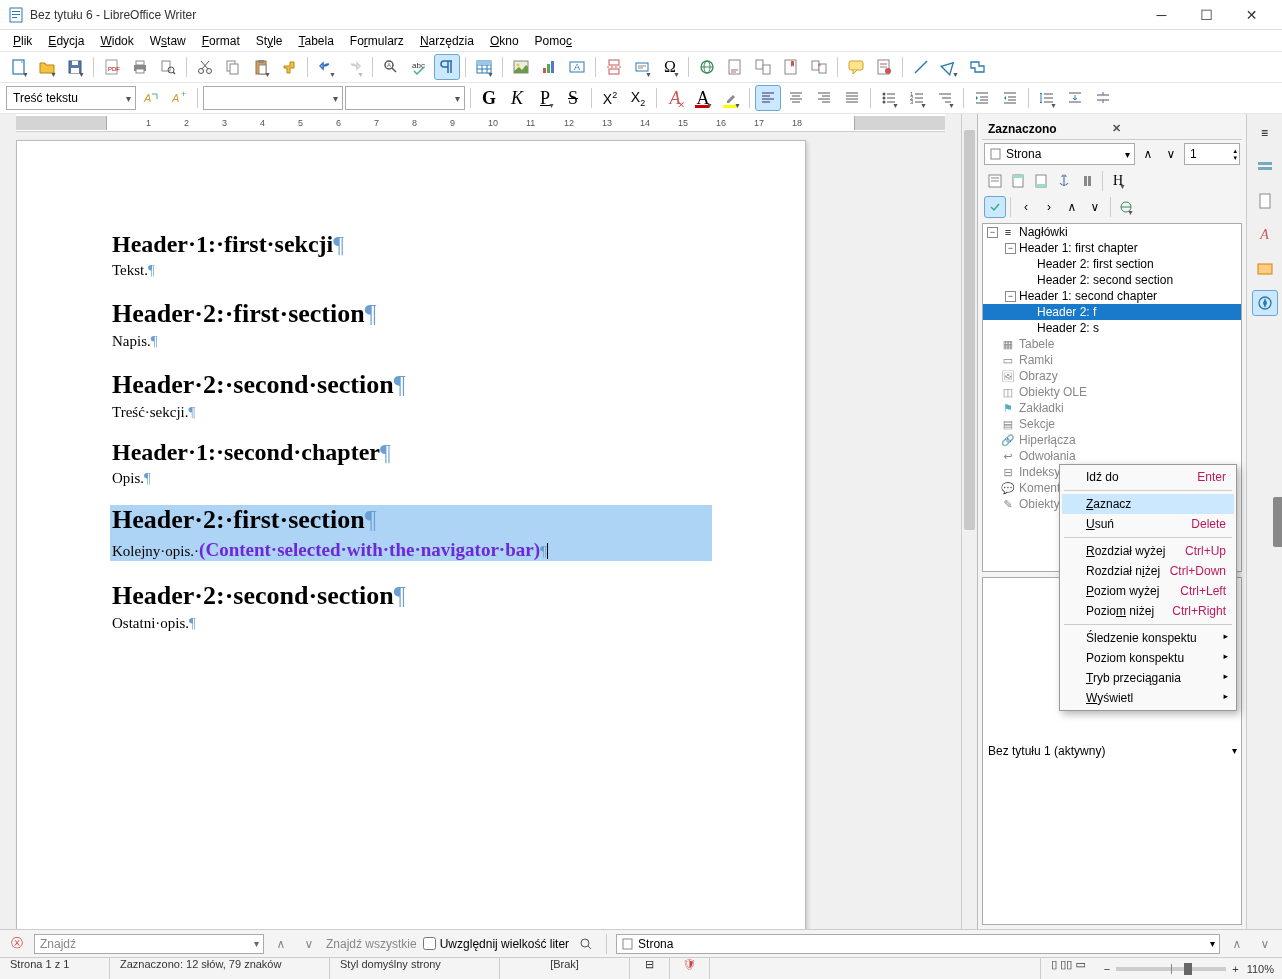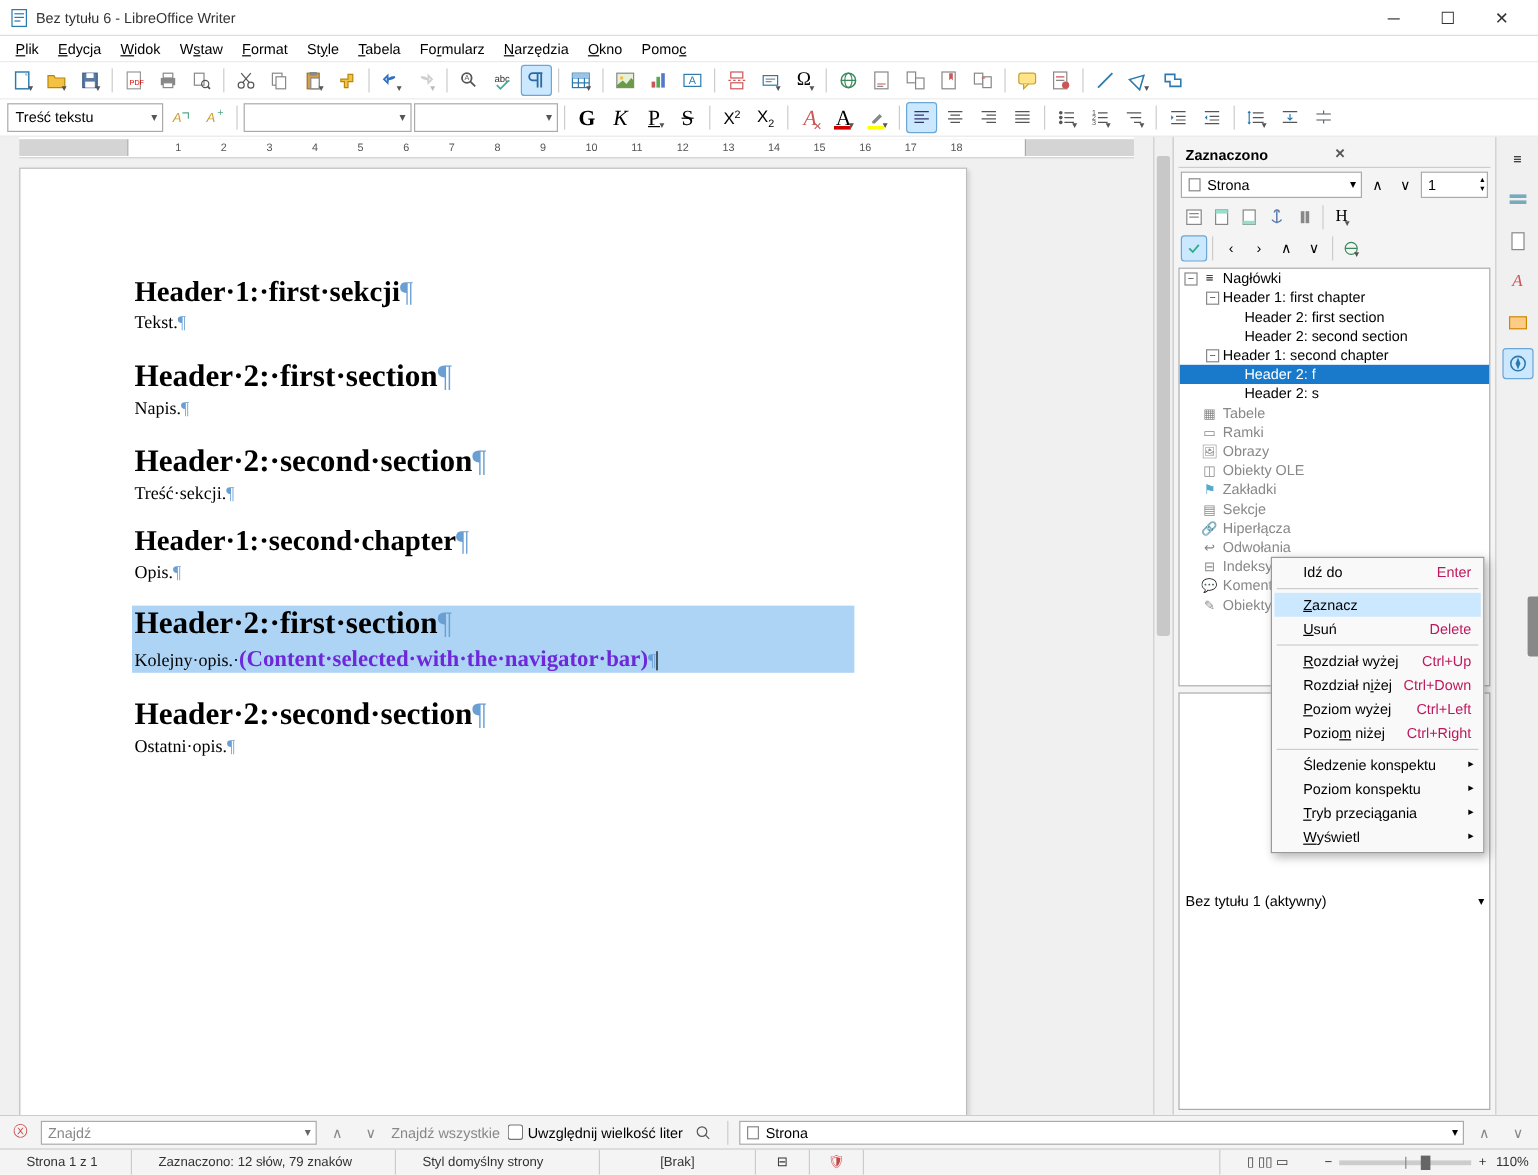--- a/index.html
+++ b/index.html
@@ -62,21 +62,21 @@
 .ctx-item.hl { background: #cce8ff; }
 .ctx-item .lbl { flex: 1; }
 .ctx-item .sc { color: #be185d; }
 .ctx-item .arr { position: absolute; right: 6px; font-size: 9px; }
 .ctx-sep { height: 1px; background: #ccc; margin: 3px 2px; }
 .findbar { height: 28px; border-top: 1px solid #ccc; background: #f4f4f4; display: flex; align-items: center; padding: 0 6px; gap: 6px; font-size: 12px; }
 .find-input { flex: 0 0 230px; height: 20px; border: 1px solid #aaa; background: #fff; padding: 0 5px; color: #888; display:flex; align-items:center; position:relative;}
 .find-input::after { content:"▾"; position:absolute; right:4px; font-size:10px; color:#666; }
 .find-btn { width: 22px; height: 22px; display: flex; align-items: center; justify-content: center; color: #888; }
 .statusbar { height: 22px; border-top: 1px solid #ccc; background: #f4f4f4; display: flex; align-items: center; font-size: 11px; color: #333; }
-.status-cell { padding: 0 22px; border-right: 1px solid #ccc; height: 100%; display: flex; align-items: center; }
+.status-cell { padding: 0 10px; border-right: 1px solid #ccc; height: 100%; display: flex; align-items: flex-start; }
 .zoom-slider { width: 110px; height: 4px; background: #ccc; position: relative; margin: 0 6px; }
 .zoom-slider::before { content:""; position:absolute; left:50%; top:-3px; width:1px; height:10px; background:#888;}
 .zoom-thumb { position: absolute; width: 8px; height: 12px; background: #666; top: -4px; left: 62%; }
 svg { display: block; }
 .vscroll { width: 16px; background: #f0f0f0; border-left: 1px solid #ccc; position: relative; }
 .vscroll-thumb { position: absolute; left: 2px; right: 2px; top: 16px; height: 400px; background: #c8c8c8; border-radius: 2px; }
 .collapse-handle { position:absolute; right:0; top:50%; width:9px; height:50px; background:#888; transform:translateY(-50%); border-radius:2px 0 0 2px;}
 .ruler-tick{position:absolute;top:2px;font-size:9px;color:#555;}
 </style>
 </head>

